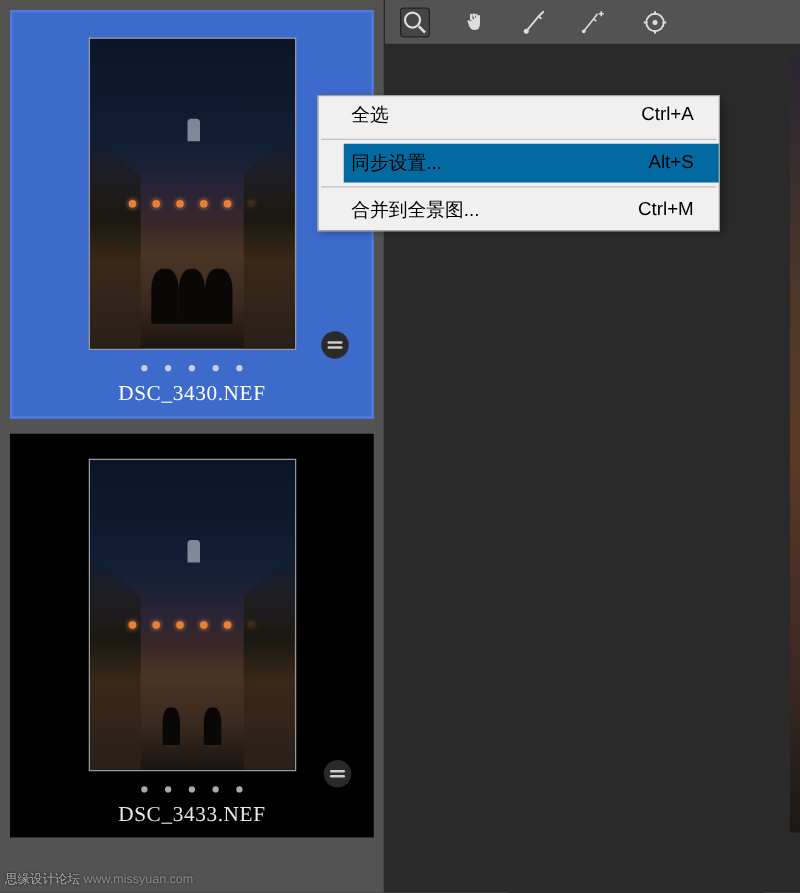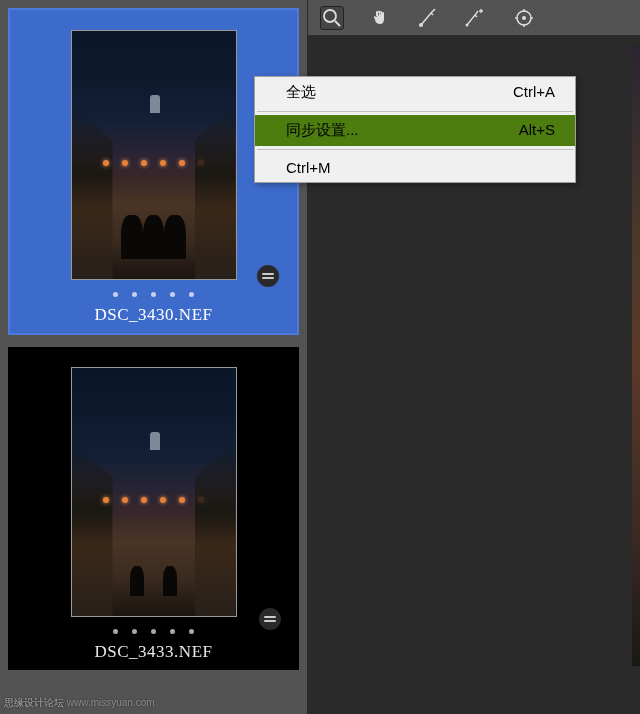--- a/index.html
+++ b/index.html
@@ -190,24 +190,25 @@
       background: #f0f0f0;
       border: 1px solid #a0a0a0;
       box-shadow: 2px 2px 6px rgba(0,0,0,0.3);
       font-size: 15px;
       color: #000;
       z-index: 100;
     }
     .menu-item {
       display: flex;
       justify-content: space-between;
-      padding: 6px 20px 6px 31px;
+      padding: 6px 20px 6px 6px;
       cursor: default;
-    }
-    .menu-item.highlighted { background: #4d7c0f; }
+      margin-left: 20px;
+    }
+    .menu-item.highlighted { background: #0369a1; }
     .menu-divider {
       height: 1px;
       background: #c0c0c0;
       margin: 3px 2px;
     }
     .watermark {
       position: absolute;
       left: 4px;
       bottom: 4px;
       color: rgba(255,255,255,0.6);
@@ -327,19 +328,20 @@
     <span>全选</span>
     <span>Ctrl+A</span>
   </div>
   <div class="menu-divider"></div>
   <div class="menu-item highlighted">
     <span>同步设置...</span>
     <span>Alt+S</span>
   </div>
   <div class="menu-divider"></div>
   <div class="menu-item">
+    <span>合并到全景图...</span>
     <span>Ctrl+M</span>
   </div>
 </div>
 
 <div class="watermark">
   <span>思缘设计论坛</span> <span style="opacity:0.6">www.missyuan.com</span>
 </div>
 
 </body></html>

